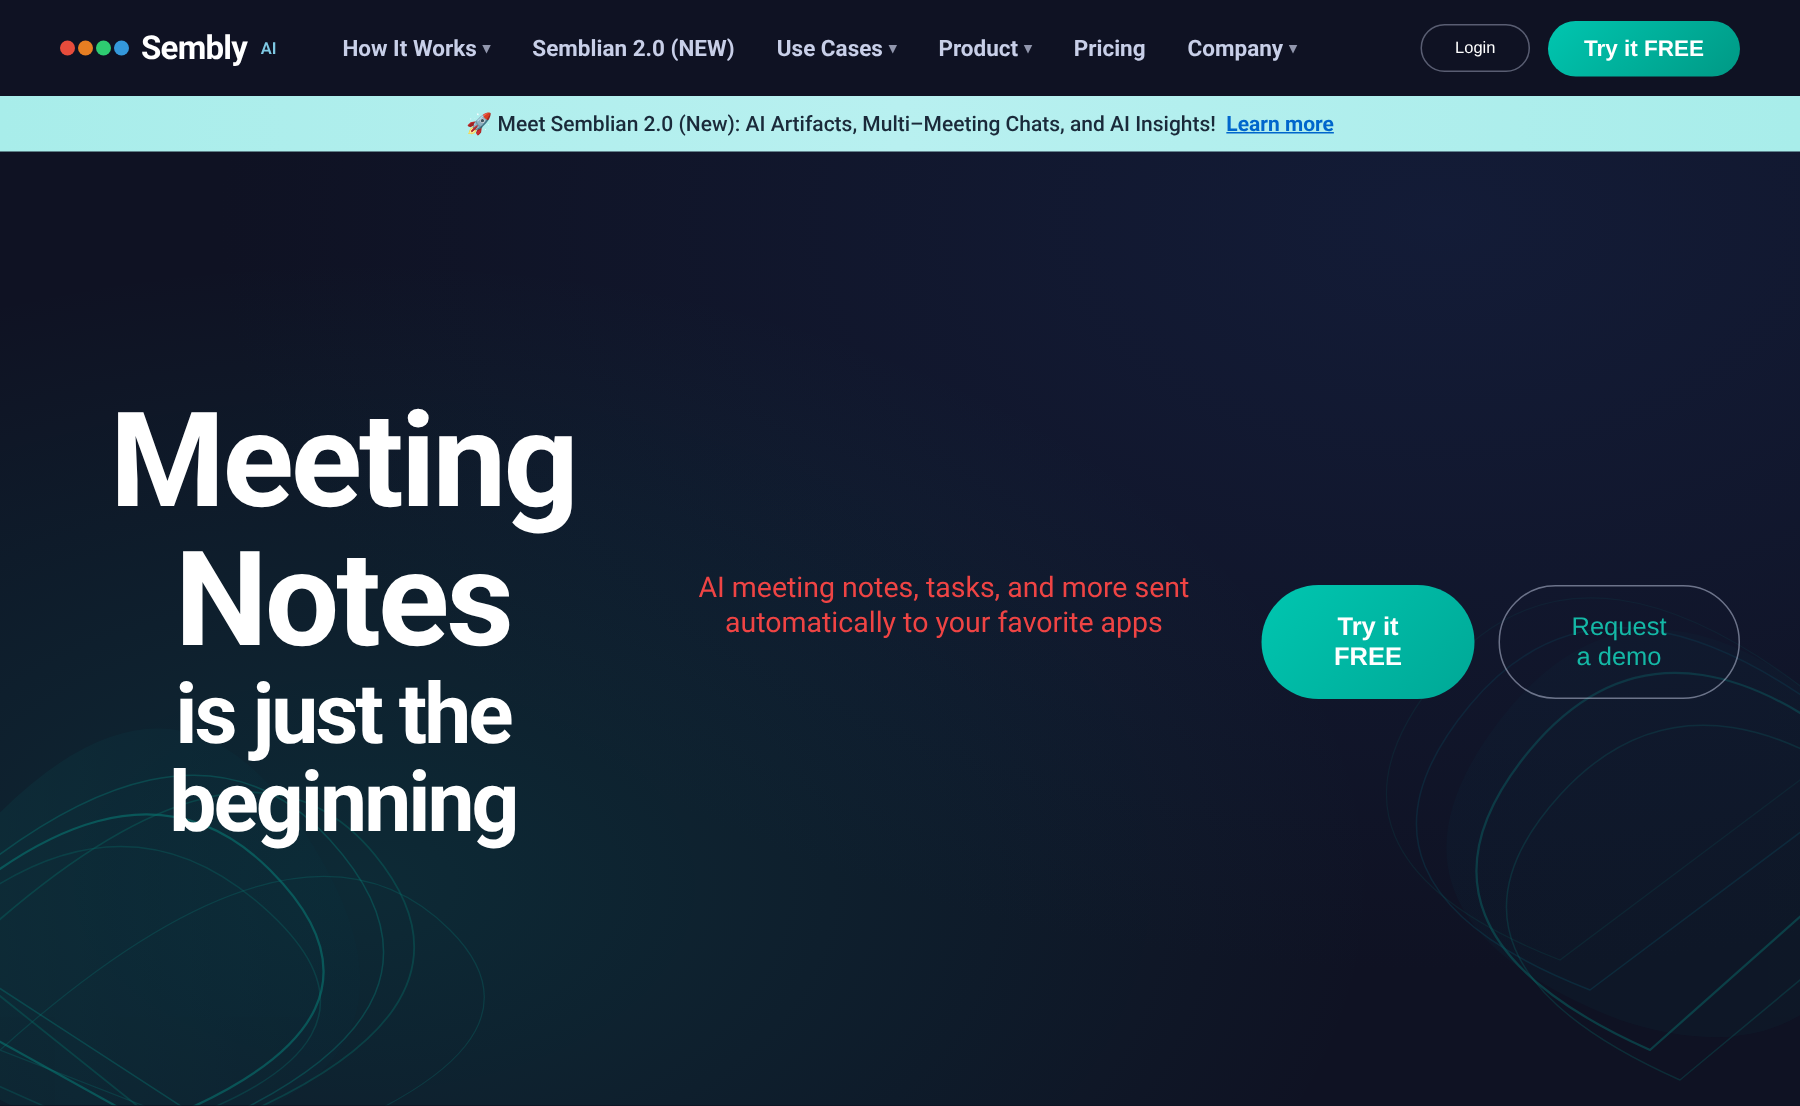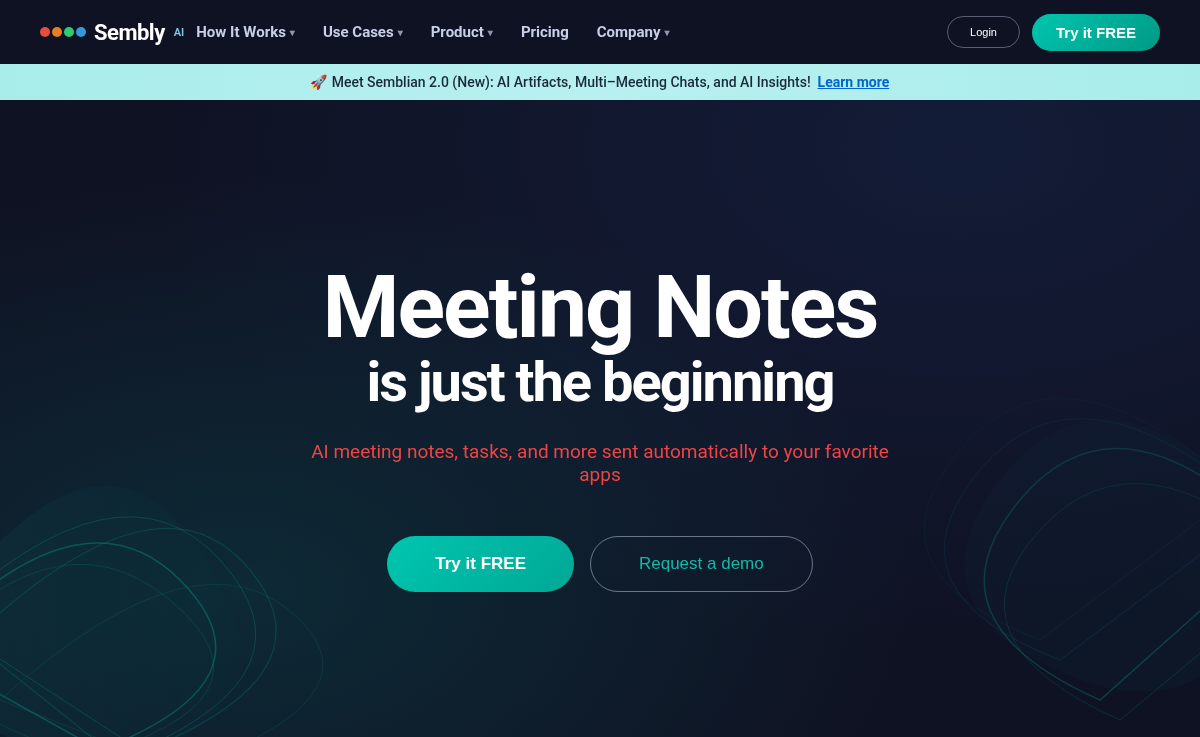--- a/index.html
+++ b/index.html
@@ -48,20 +48,21 @@
       align-items: center;
       justify-content: space-between;
       padding: 0 40px;
       height: 64px;
       background: #0f1223;
     }
 
     .nav-left {
       display: flex;
       align-items: center;
+      gap: 32px;
     }
 
     .logo-area {
       display: flex;
       align-items: center;
       gap: 8px;
       cursor: pointer;
       text-decoration: none;
     }
 
@@ -169,21 +170,21 @@
       font-weight: 700;
       text-decoration: underline;
       cursor: pointer;
     }
 
     
     .hero {
       position: relative;
       z-index: 10;
       display: flex;
-      flex-direction: column;
+      flex-direction: row;
       align-items: center;
       justify-content: center;
       padding: 60px 40px 40px;
       text-align: center;
       height: calc(737px - 64px - 40px);
     }
 
     .hero-title {
       font-size: 88px;
       font-weight: 700;
@@ -281,20 +282,23 @@
       <span class="logo-text">Sembly</span>
         <span class="logo-ai">AI</span>
     </a>
 
     <div class="nav-links">
       <a class="nav-link" href="#">
         <span>How It Works</span>
         <span class="chevron">▾</span>
       </a>
       <a class="nav-link" href="#">
+        <span>Semblian 2.0 (NEW)</span>
+      </a>
+      <a class="nav-link" href="#">
         <span>Use Cases</span>
         <span class="chevron">▾</span>
       </a>
       <a class="nav-link" href="#">
         <span>Product</span>
         <span class="chevron">▾</span>
       </a>
       <a class="nav-link" href="#">
         <span>Pricing</span>
       </a>

